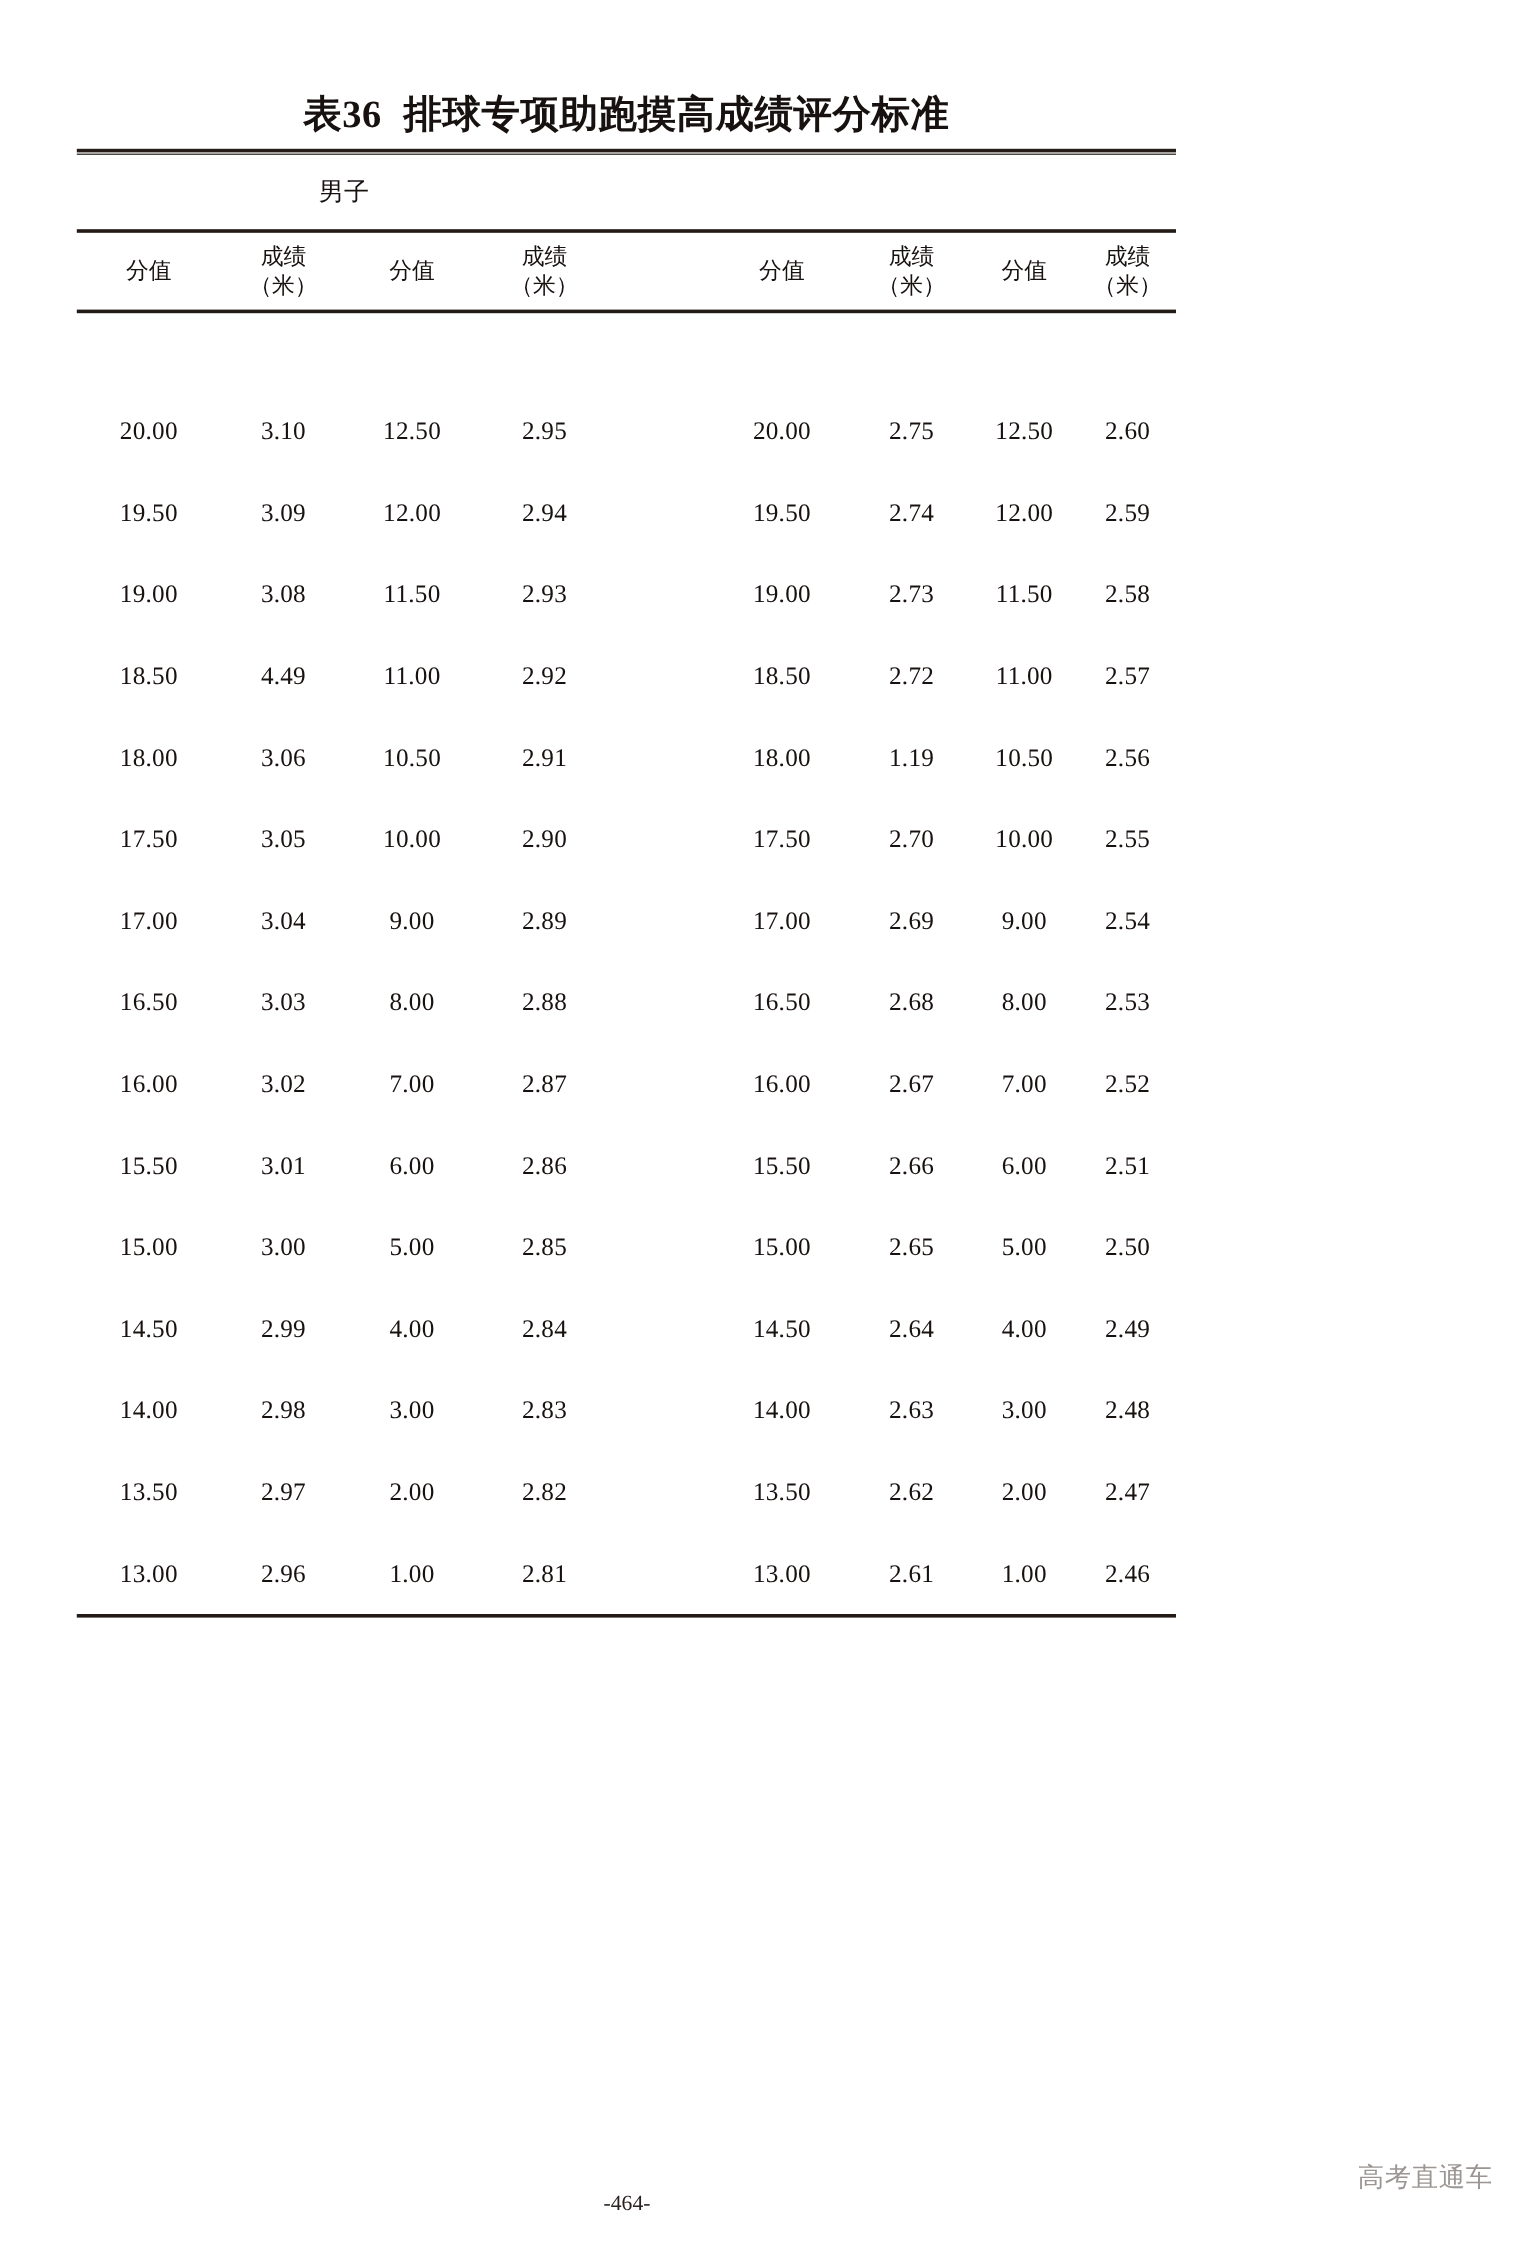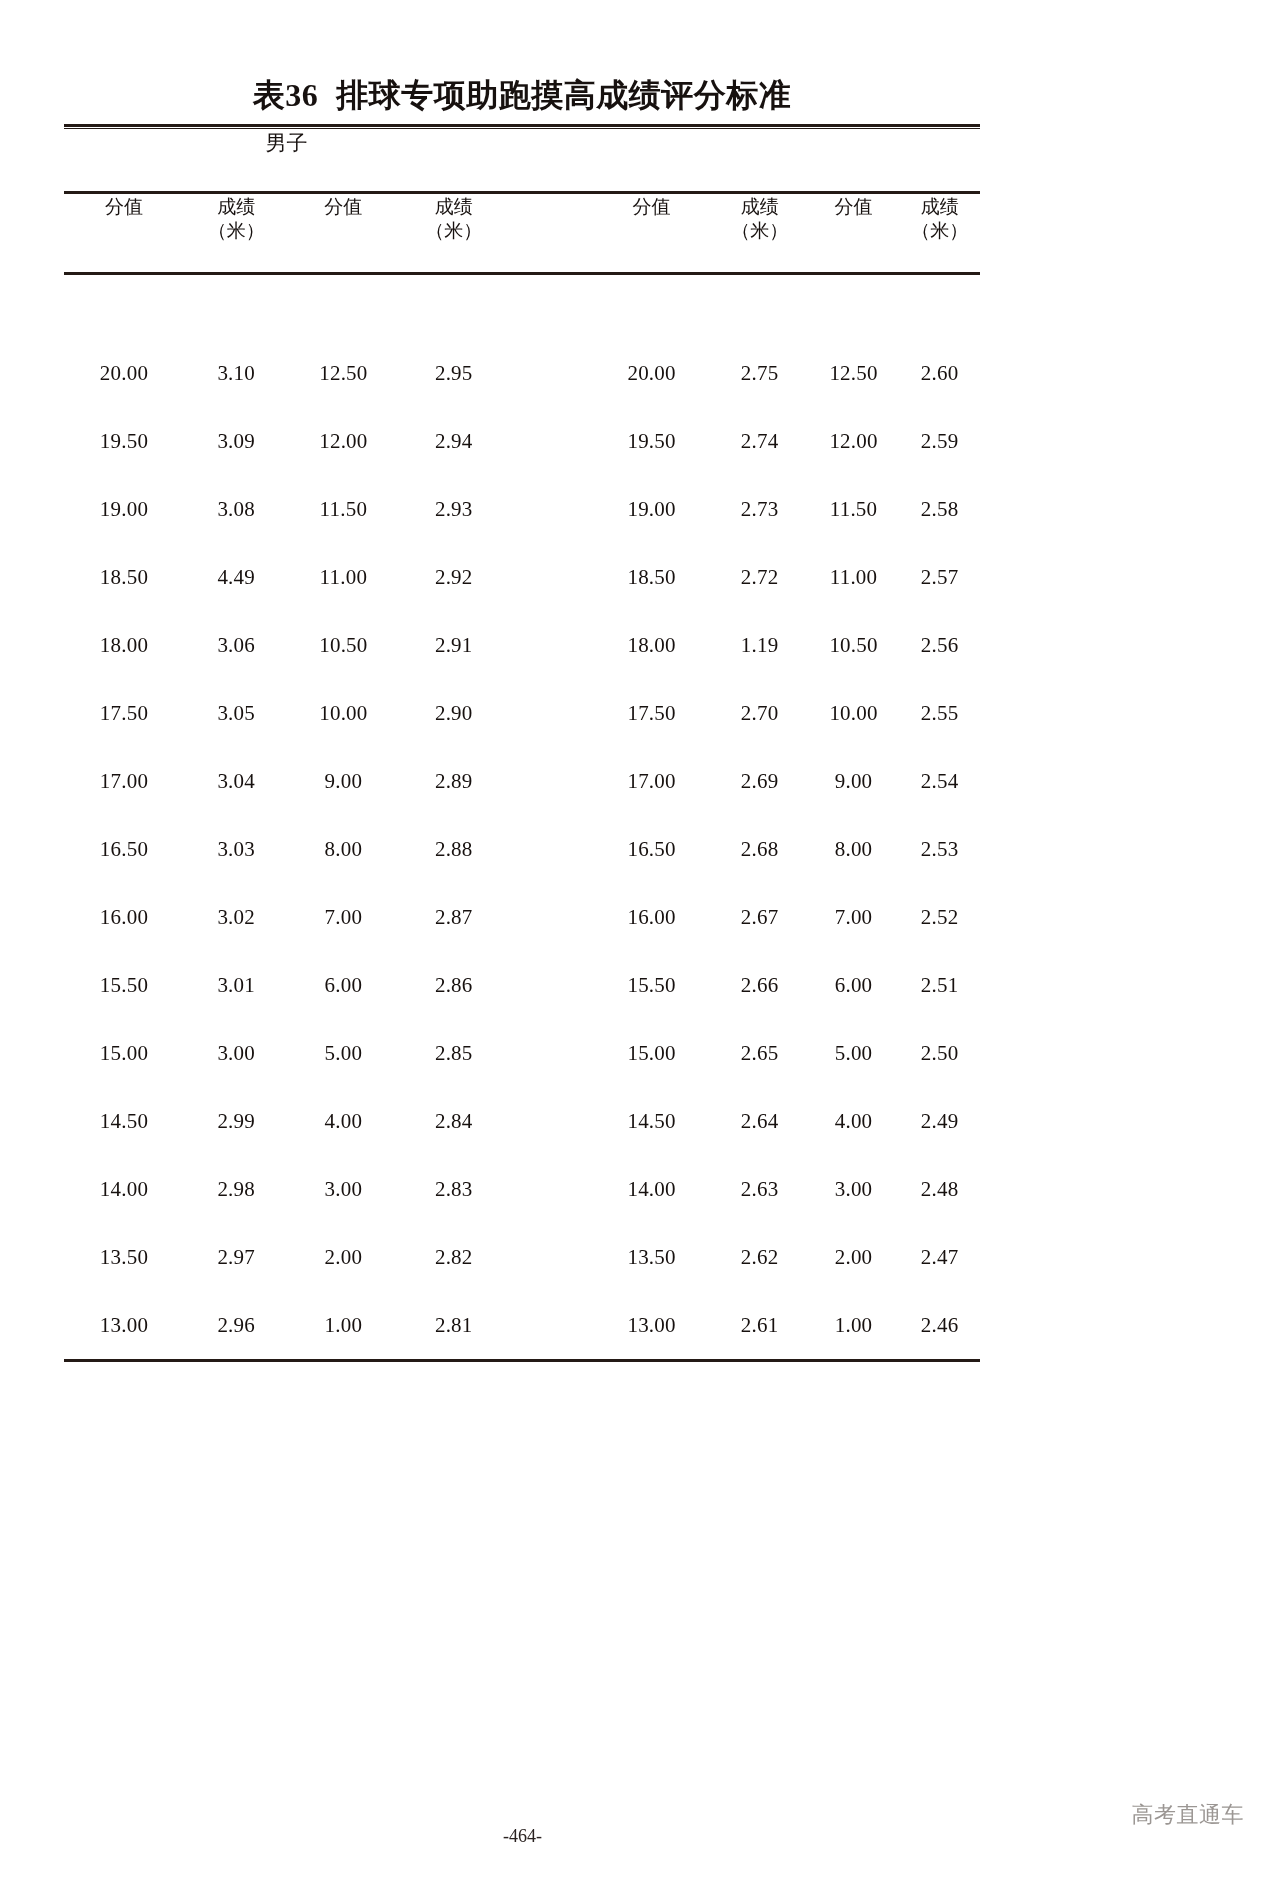--- a/index.html
+++ b/index.html
@@ -63,36 +63,37 @@
   }
   .rule-bot {
     height: 0;
     border-top: 3px solid #241a16;
   }
 
   
   .grouprow {
     display: flex;
     height: 62px;
-    align-items: flex-start;
+    align-items: center;
     gap: 16px;
   }
   .group-cell {
     text-align: center;
     font-size: 21px;
     font-family: "DejaVu Sans", "Liberation Sans", sans-serif;
     color: #17110f;
   }
   .group-male { width: 48.6%; }
   .group-female { width: 51.4%; }
 
   
   .headrow {
     display: flex;
-    height: 78px;
+    height: 64px;
+    align-items: center;
   }
   .head-cell {
     text-align: center;
     font-size: 19px;
     line-height: 1.28;
     font-family: "DejaVu Sans", "Liberation Sans", sans-serif;
     color: #17110f;
   }
   .head-cell .l2 { display: block; }
 

